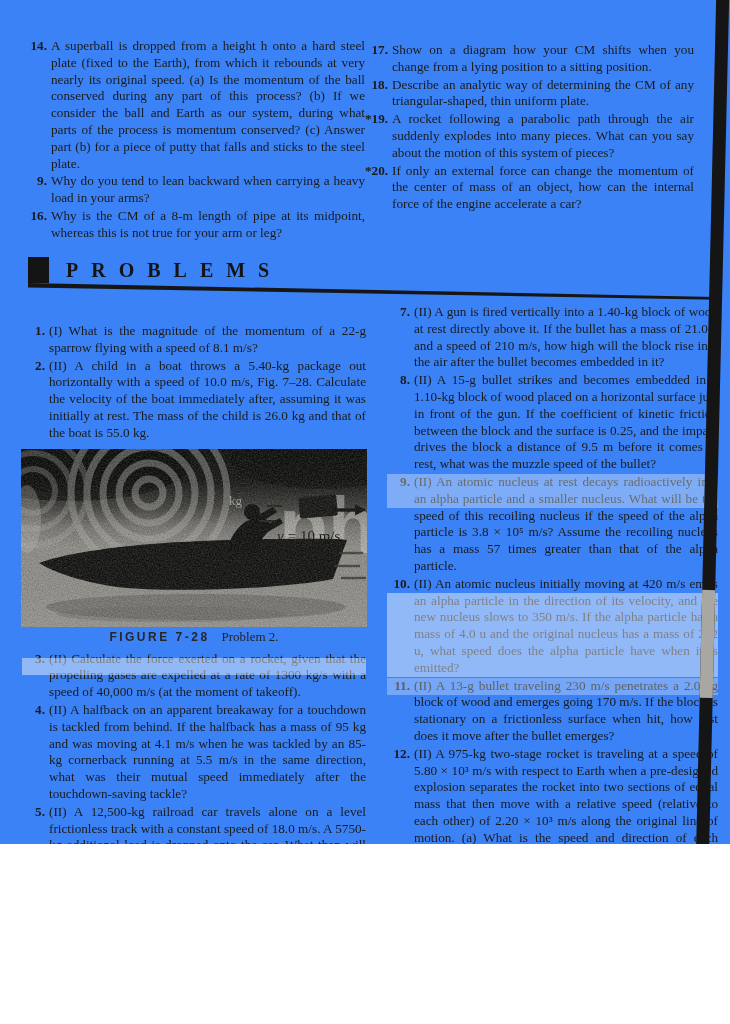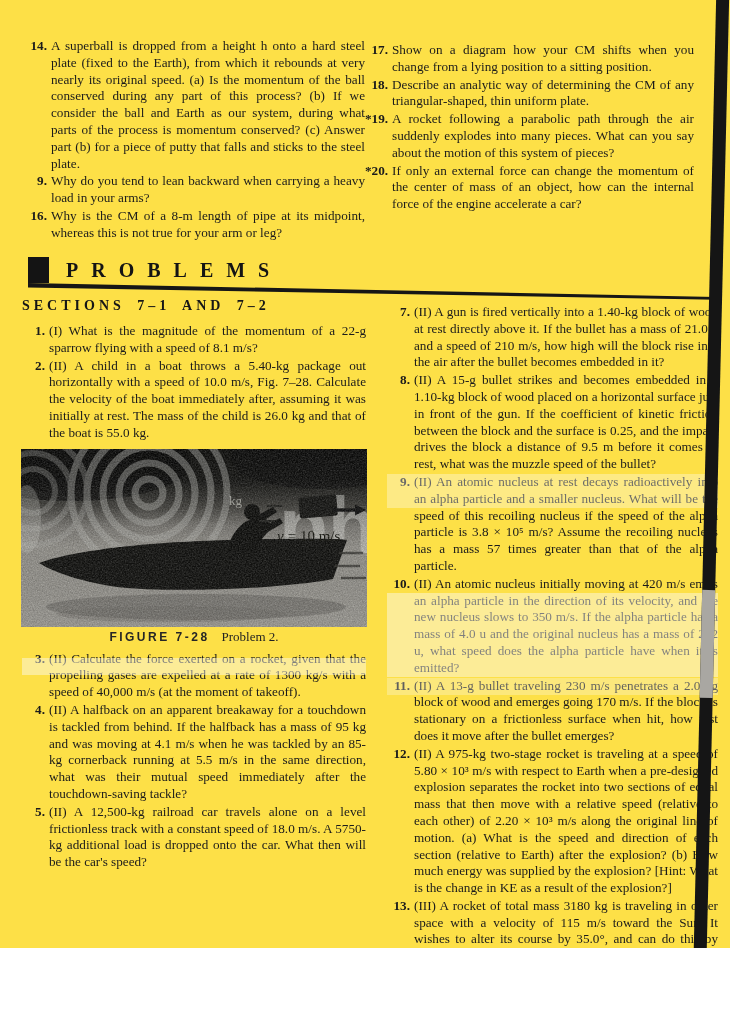--- a/index.html
+++ b/index.html
@@ -1,16 +1,16 @@
 <!DOCTYPE html>
 <html><head>
 <meta charset="utf-8">
 <style>
   html,body{margin:0;padding:0;background:#ffffff;}
-  .page{position:relative;width:730px;height:948px;background:#fde047;overflow:hidden;
+  .page{position:relative;width:730px;height:844px;background:#3b82f6;overflow:hidden;
         font-family:"Liberation Serif","DejaVu Serif",serif;color:#1b1b1b;}
 
   
   .item{font-size:13.2px;line-height:16.8px;text-align:justify;
         padding-left:27px;text-indent:-27px;margin-bottom:1px;}
   .num{display:inline-block;min-width:23px;text-align:right;margin-right:4px;
        font-weight:700;text-indent:0;}
 
   .top-left{position:absolute;left:24px;top:38px;width:341px;}
   .top-right{position:absolute;left:365px;top:42px;width:329px;}
@@ -75,21 +75,20 @@
   </div>
 
   <div class="banner">
     <div class="banner-square"></div>
     <span class="banner-title">PROBLEMS</span>
   </div>
   <svg class="banner-rule" viewBox="0 0 692 24">
     <polygon points="2,3 690,17 690,19.8 2,7.5" fill="#161616"></polygon>
   </svg>
 
-  <div class="section-heading">SECTIONS 7–1 AND 7–2</div>
 
   <div class="col-left">
     <div class="item"><span class="num">1.</span><span>(I) What is the magnitude of the momentum of a 22-g sparrow flying with a speed of 8.1 m/s?</span></div>
     <div class="item"><span class="num">2.</span><span>(II) A child in a boat throws a 5.40-kg package out horizontally with a speed of 10.0 m/s, Fig. 7–28. Calculate the velocity of the boat immediately after, assuming it was initially at rest. The mass of the child is 26.0 kg and that of the boat is 55.0 kg.</span></div>
 
     <div class="figure">
       <svg class="photo" viewBox="0 0 346 178" preserveAspectRatio="none">
         <defs>
           <linearGradient id="pbg" x1="0" y1="0" x2="0" y2="1">
             <stop offset="0" stop-color="#0d0d0b"></stop>

